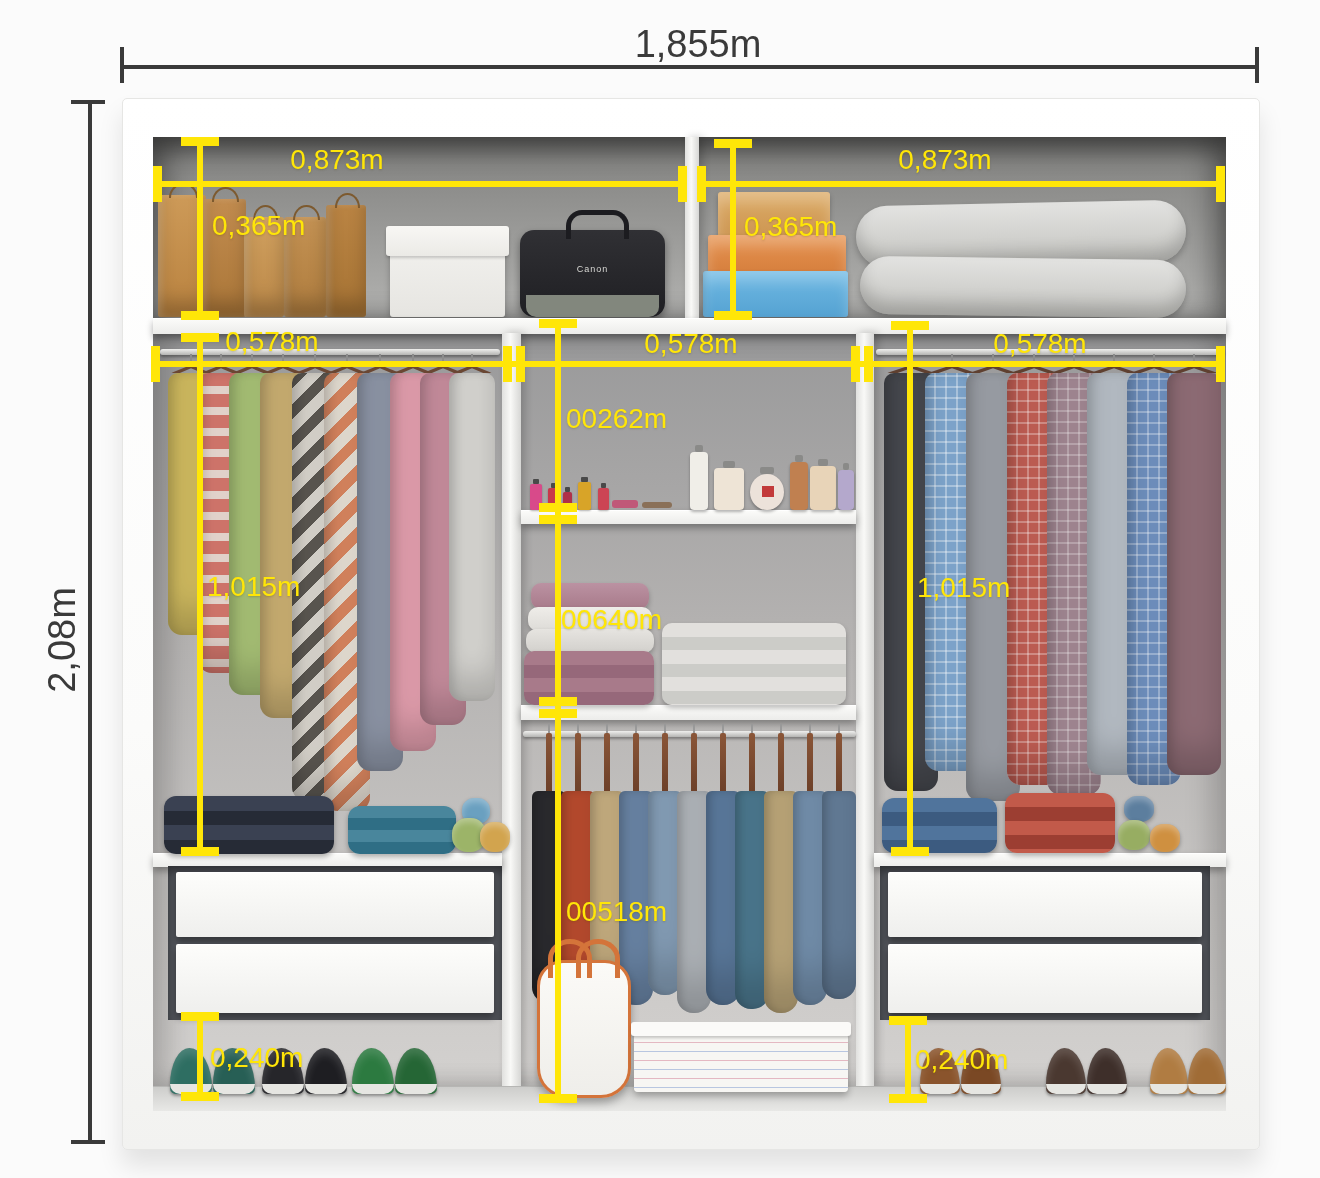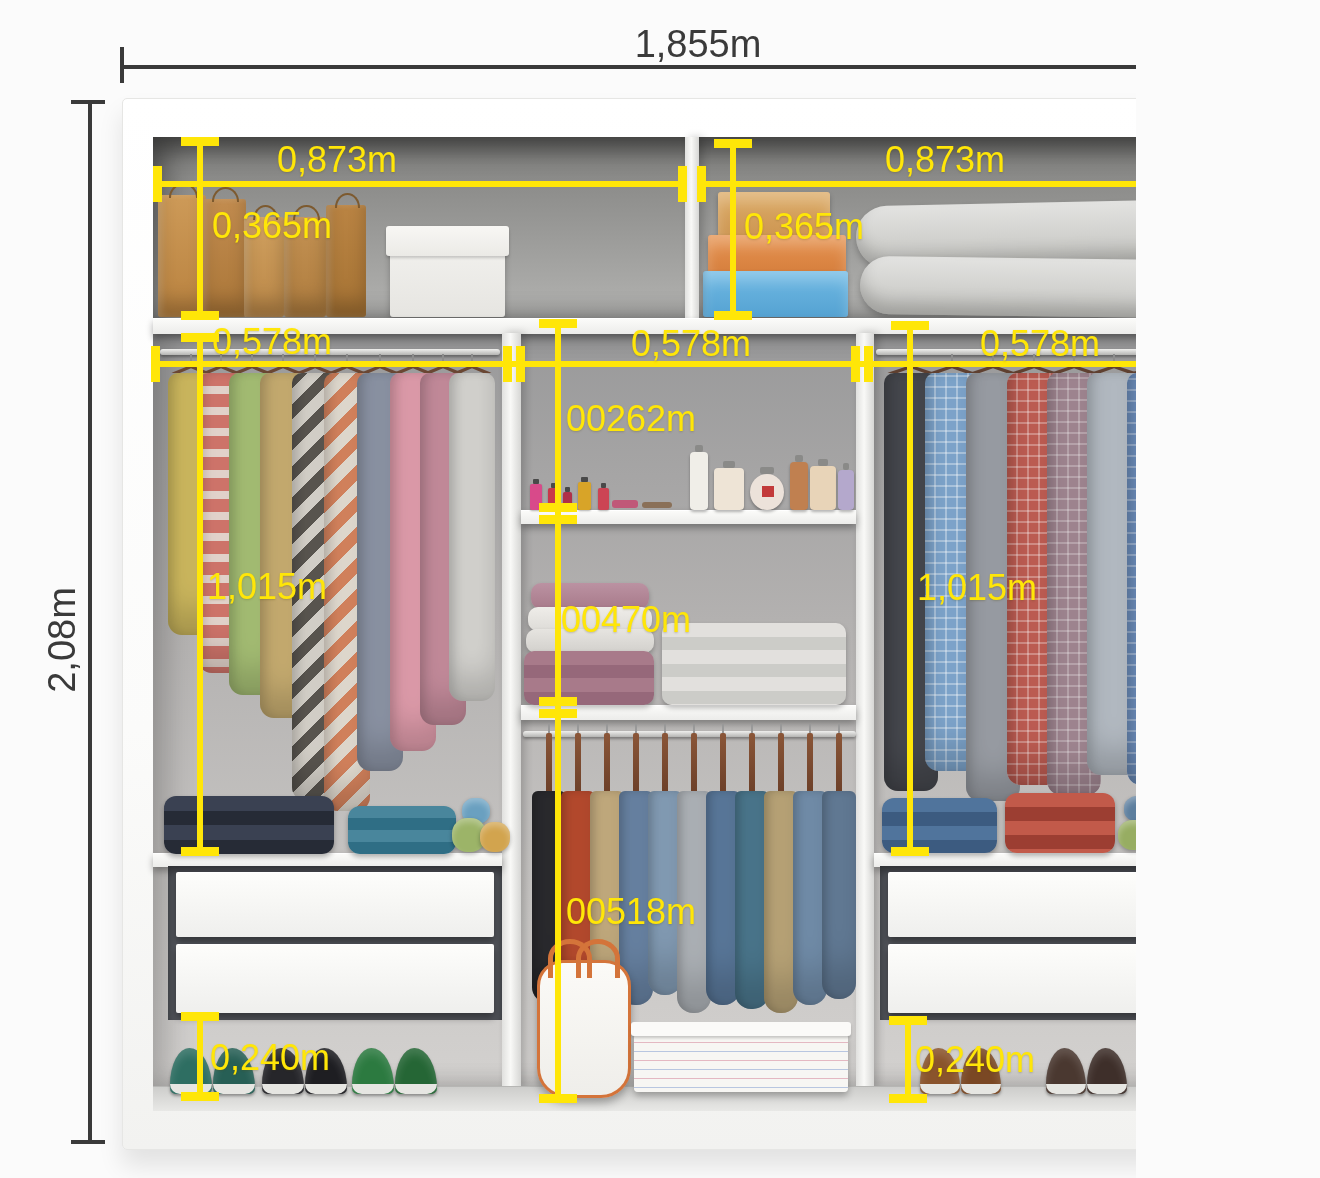--- a/index.html
+++ b/index.html
@@ -1,21 +1,21 @@
 <!DOCTYPE html>
 <html><head>
 <meta charset="utf-8">
 <style>
   html,body{margin:0;padding:0;background:#fbfbfb;}
-  .scene{position:relative;width:1136px;height:1178px;background:#fbfbfb;overflow:hidden;
+  .scene{position:relative;width:1320px;height:1178px;background:#fbfbfb;overflow:hidden;
          font-family:"Liberation Sans","DejaVu Sans",sans-serif;}
   .abs{position:absolute;}
   
   .yline,.ytick{background:#ffe608;}
-  .ylab{position:absolute;color:#ffe608;font-size:36px;line-height:40px;white-space:nowrap;
+  .ylab{position:absolute;color:#ffe608;font-size:28px;line-height:40px;white-space:nowrap;
         text-shadow:0 1px 2px rgba(80,70,0,.25);}
   .ylab.center{width:200px;text-align:center;}
   .bline,.btick{background:#3a3a3a;}
   .blab{position:absolute;color:#3a3a3a;font-size:38px;line-height:40px;white-space:nowrap;}
   .blab.center{width:200px;text-align:center;}
   .vlabel{position:absolute;transform:translate(-50%,-50%) rotate(-90deg);}
   
   .frame{background:linear-gradient(180deg,#ffffff 0%,#fbfbfa 60%,#f2f2f0 100%);
          border:1px solid #e6e6e4;border-radius:5px;box-shadow:0 16px 24px rgba(0,0,0,.10);}
   .cavity{background:#b2b2b0;}
@@ -87,20 +87,23 @@
   <div class="abs cavity" style="left:153px;top:137px;width:1073px;height:973px"></div>
   <div class="abs topshade" style="left:153px;top:137px;width:1073px;height:181px"></div>
   <div class="abs lowshade" style="left:153px;top:333px;width:1073px;height:755px"></div>
 
   <div class="abs bagp" style="left:158px;top:195px;width:48px;height:122px;background:linear-gradient(180deg,#cd9a58,#b9823f)"></div>
   <div class="abs bagp" style="left:202px;top:199px;width:44px;height:118px;background:linear-gradient(180deg,#c28c4f,#aa7638)"></div>
   <div class="abs bagp" style="left:244px;top:217px;width:40px;height:100px;background:linear-gradient(180deg,#d0a05f,#bb8848)"></div>
   <div class="abs bagp" style="left:284px;top:217px;width:42px;height:100px;background:linear-gradient(180deg,#c49253,#ae7c3e)"></div>
   <div class="abs bagp" style="left:326px;top:205px;width:40px;height:112px;background:linear-gradient(180deg,#ba8443,#a67334)"></div>
   <div class="abs whitebox" style="left:390px;top:228px;width:115px;height:89px"></div>
+  <div class="abs cambag" style="left:520px;top:230px;width:145px;height:87px">
+    <div class="cambrand">Canon</div>
+  </div>
 
   <div class="abs gbox" style="left:718px;top:192px;width:112px;height:45px;background:linear-gradient(180deg,#dcab66,#cd9652)"></div>
   <div class="abs gbox" style="left:708px;top:235px;width:138px;height:38px;background:linear-gradient(180deg,#e69350,#d67f3d)"></div>
   <div class="abs gbox" style="left:703px;top:271px;width:145px;height:46px;background:linear-gradient(180deg,#6fb9e4,#55a2d2)"></div>
   <div class="abs pillow" style="left:856px;top:203px;width:330px;height:62px;transform:rotate(-1.2deg)"></div>
   <div class="abs pillow" style="left:860px;top:258px;width:326px;height:58px;transform:rotate(0.8deg)"></div>
 
   <div class="abs divv" style="left:685px;top:137px;width:14px;height:181px"></div>
   <div class="abs shelf" style="left:153px;top:318px;width:1073px;height:15px"></div>
   <div class="abs divv" style="left:502px;top:333px;width:19px;height:755px"></div>
@@ -297,21 +300,21 @@
   <div class="abs yline" style="left:555px;top:323px;width:6px;height:192px"></div>
   <div class="abs yline" style="left:555px;top:515px;width:6px;height:194px"></div>
   <div class="abs yline" style="left:555px;top:709px;width:6px;height:389px"></div>
   <div class="abs ytick" style="left:539px;top:319px;width:38px;height:9px"></div>
   <div class="abs ytick" style="left:539px;top:503px;width:38px;height:9px"></div>
   <div class="abs ytick" style="left:539px;top:515px;width:38px;height:9px"></div>
   <div class="abs ytick" style="left:539px;top:697px;width:38px;height:9px"></div>
   <div class="abs ytick" style="left:539px;top:709px;width:38px;height:9px"></div>
   <div class="abs ytick" style="left:539px;top:1094px;width:38px;height:9px"></div>
   <div class="ylab" style="left:566px;top:399px">00262m</div>
-  <div class="ylab" style="left:561px;top:600px">00470m</div>
+  <div class="ylab" style="left:561px;top:600px">00640m</div>
   <div class="ylab" style="left:566px;top:892px">00518m</div>
 
   <div class="abs yline" style="left:197px;top:337px;width:6px;height:514px"></div>
   <div class="abs ytick" style="left:181px;top:333px;width:38px;height:9px"></div>
   <div class="abs ytick" style="left:181px;top:847px;width:38px;height:9px"></div>
   <div class="ylab" style="left:207px;top:567px">1,015m</div>
   <div class="abs yline" style="left:907px;top:325px;width:6px;height:526px"></div>
   <div class="abs ytick" style="left:891px;top:321px;width:38px;height:9px"></div>
   <div class="abs ytick" style="left:891px;top:847px;width:38px;height:9px"></div>
   <div class="ylab" style="left:917px;top:568px">1,015m</div>

